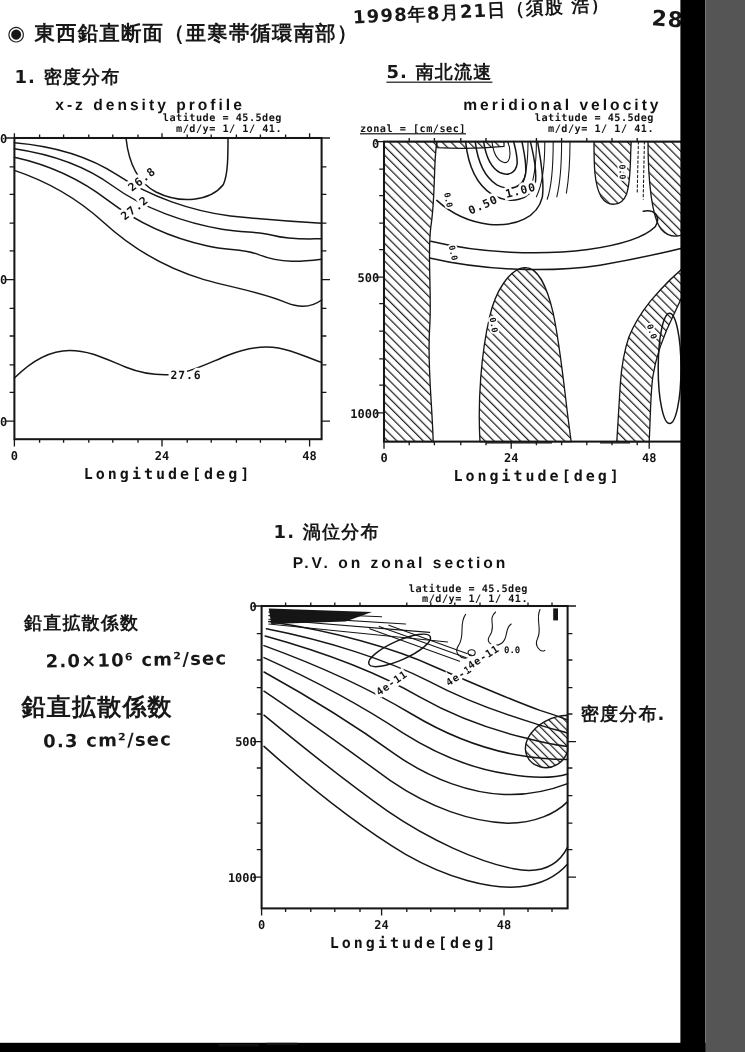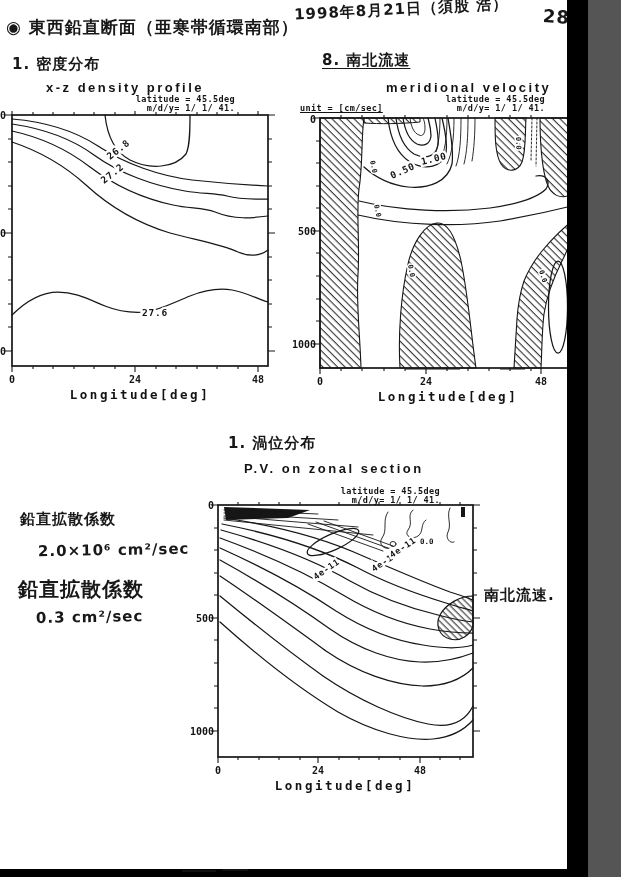--- a/index.html
+++ b/index.html
@@ -29,41 +29,41 @@
 </head>
 <body>
 
 <div class="page">
 
   <div class="hw" style="left:6px;top:16px;font-size:17px;">◉ 東西鉛直断面（亜寒帯循環南部）</div>
   <div class="hw" style="left:294px;top:0px;font-size:15px;transform:rotate(-3deg);">1998年8月21日（須股 浩）</div>
   <div class="hw" style="left:543px;top:6px;font-size:18px;transform:rotate(4deg);">28</div>
 
   <div class="hw" style="left:12px;top:55px;font-size:15px;">1. 密度分布</div>
-  <div class="hw" style="left:322px;top:51px;font-size:15px;text-decoration:underline;text-underline-offset:3px;">8. 南北流速</div>
+  <div class="hw" style="left:322px;top:51px;font-size:15px;text-decoration:underline;text-underline-offset:3px;">5. 南北流速</div>
   <div class="hw" style="left:228px;top:434px;font-size:15px;">1. 渦位分布</div>
 
   <div class="ptitle" style="left:46px;top:80px;">x-z density profile</div>
   <div class="pnote" style="right:353px;top:94px;">latitude = 45.5deg</div>
   <div class="pnote" style="right:353px;top:103px;">m/d/y= 1/ 1/  41.</div>
 
   <div class="ptitle" style="left:352px;top:80px;margin-left:34px;">meridional velocity</div>
   <div class="pnote" style="right:43px;top:94px;">latitude = 45.5deg</div>
   <div class="pnote" style="right:43px;top:103px;">m/d/y= 1/ 1/  41.</div>
-  <div class="pnote u" style="left:300px;top:103px;">unit = [cm/sec]</div>
+  <div class="pnote u" style="left:300px;top:103px;">zonal = [cm/sec]</div>
 
   <div class="ptitle" style="left:244px;top:461px;">P.V. on zonal section</div>
   <div class="pnote" style="right:148px;top:486px;">latitude = 45.5deg</div>
   <div class="pnote" style="right:148px;top:495px;">m/d/y= 1/ 1/  41.</div>
 
   <div class="hw" style="left:20px;top:510px;font-size:15px;">鉛直拡散係数</div>
   <div class="hw" style="left:38px;top:541px;font-size:15px;transform:rotate(-1deg);">2.0×10⁶ cm²/sec</div>
   <div class="hw" style="left:18px;top:576px;font-size:20px;">鉛直拡散係数</div>
   <div class="hw" style="left:36px;top:608px;font-size:15px;transform:rotate(-1deg);">0.3 cm²/sec</div>
-  <div class="hw" style="left:484px;top:586px;font-size:15px;">南北流速.</div>
+  <div class="hw" style="left:484px;top:586px;font-size:15px;">密度分布.</div>
 
   <svg style="left:-20px;top:106px;" width="320" height="300" viewBox="0 0 320 300">
     <g>
       <rect class="fr" x="32" y="9" width="256" height="251"></rect>
       <path class="tk" d="M25,9h7M25,127h7M25,245h7"></path>
       <path class="tk" d="M28,33h4M28,56h4M28,80h4M28,103h4M28,151h4M28,174h4M28,198h4M28,221h4"></path>
       <path class="tk" d="M288,9h7M288,127h7M288,245h7"></path>
       <path class="tk" d="M288,33h4M288,56h4M288,80h4M288,103h4M288,151h4M288,174h4M288,198h4M288,221h4"></path>
       <path class="tk" d="M32,260v6M155,260v6M278,260v6"></path>
       <path class="tk" d="M53,260v3M73,260v3M94,260v3M114,260v3M135,260v3M176,260v3M196,260v3M217,260v3M237,260v3M258,260v3"></path>

